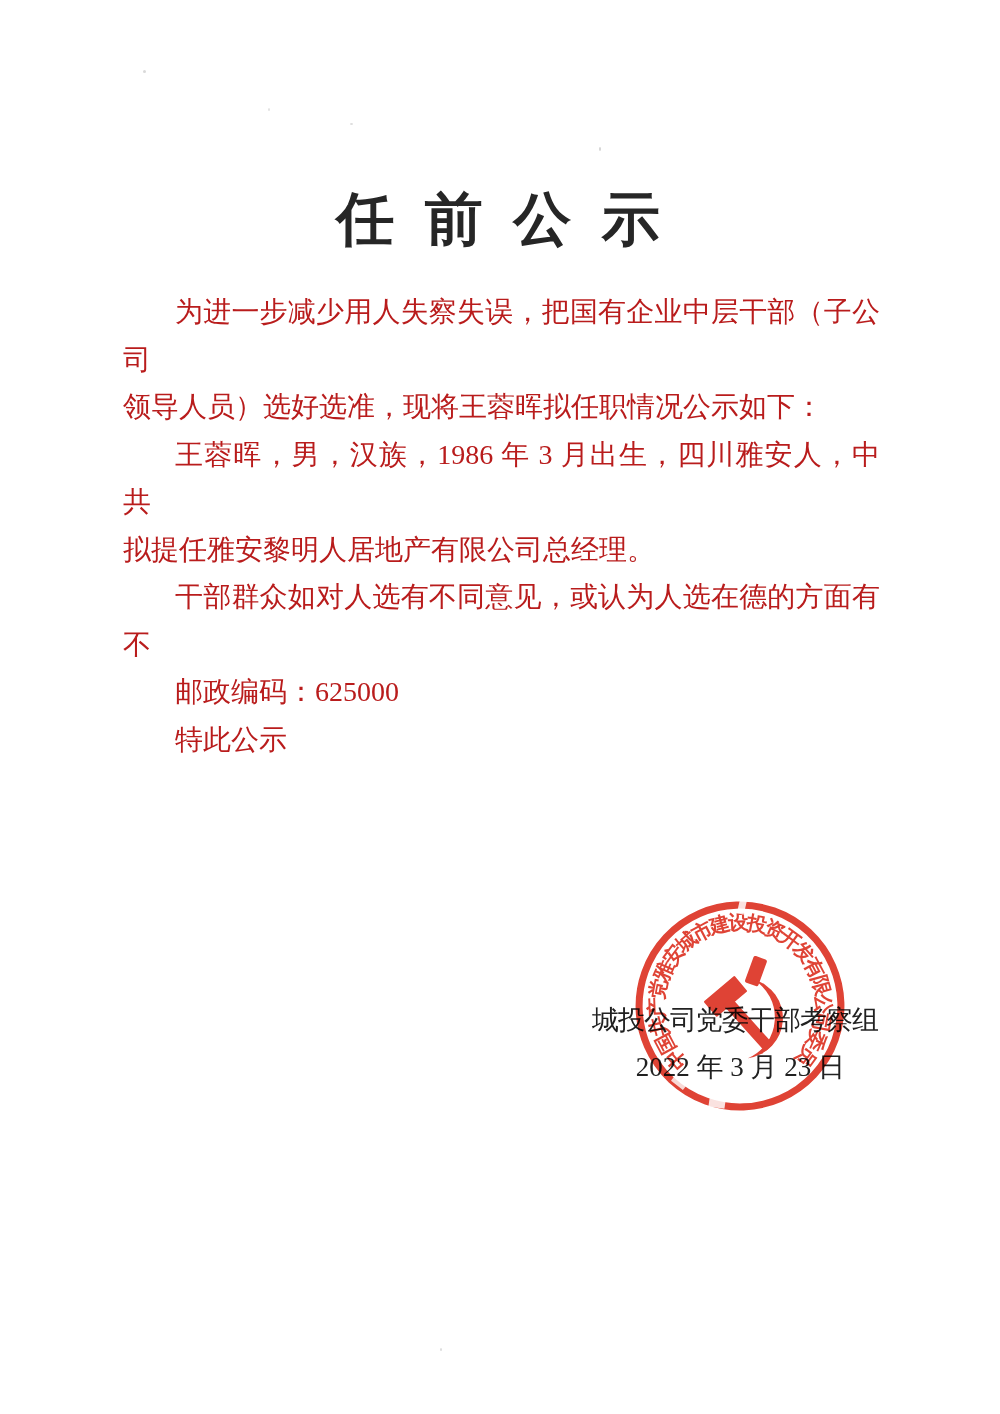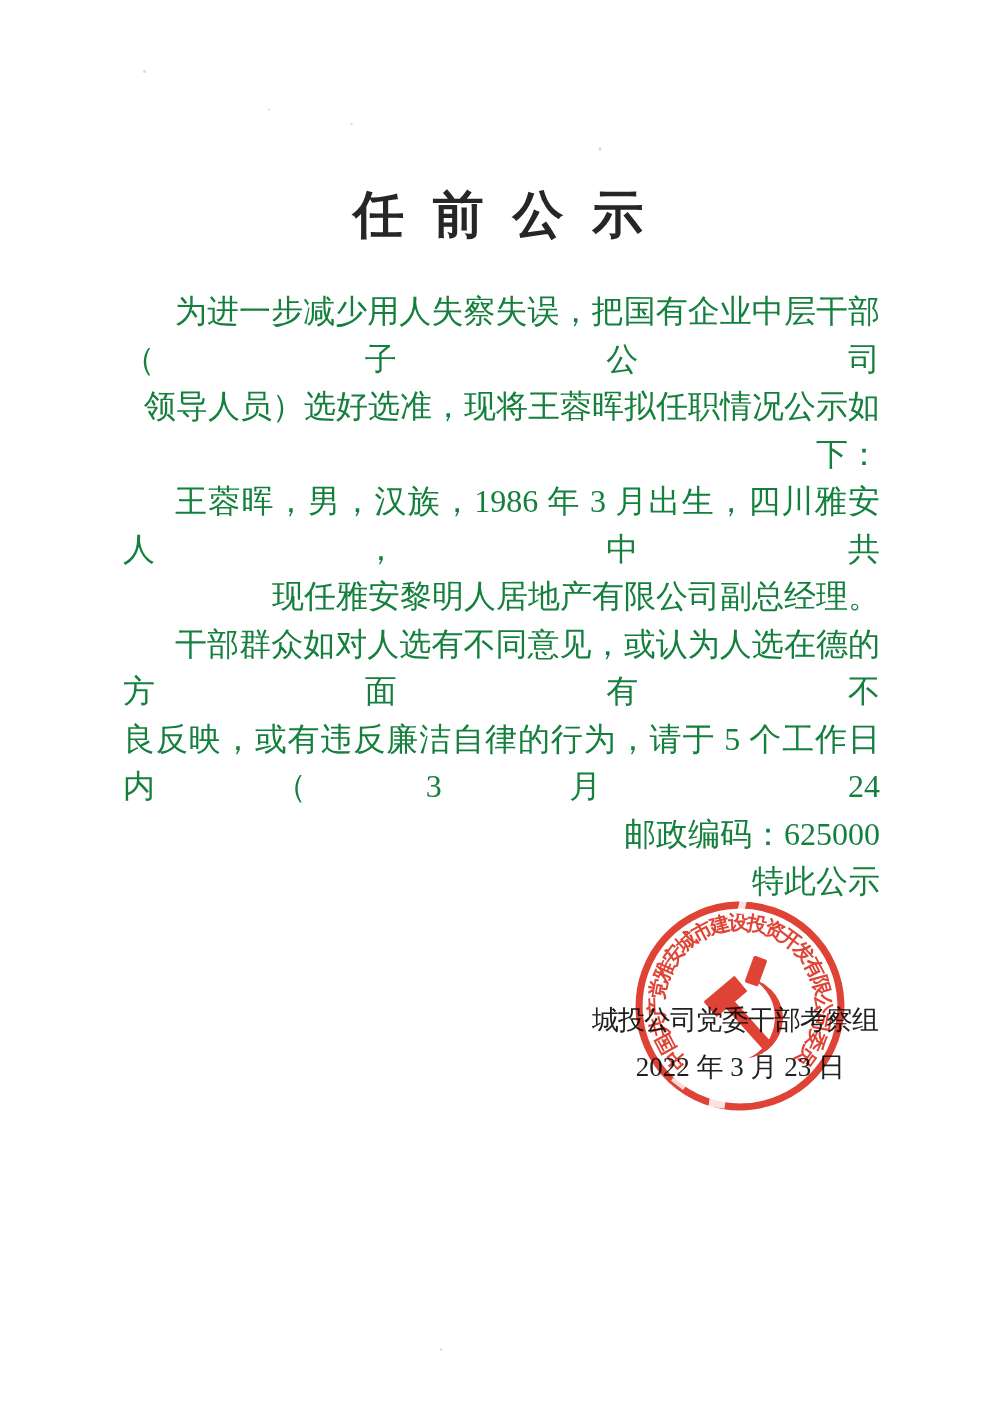--- a/index.html
+++ b/index.html
@@ -8,28 +8,28 @@
     background:#f4f4f4;
     font-family:"Liberation Serif","DejaVu Serif",serif;
   }
   .page{
     position:relative;width:1000px;height:1414px;overflow:hidden;
     background:#ffffff;color:#1e1e1e;
   }
   .doc-title{
     position:absolute;top:181px;left:0;width:1000px;
     text-align:center;
-    font-size:51px;font-weight:bold;color:#262626;
+    font-size:58px;font-weight:bold;color:#262626;
     letter-spacing:4px;word-spacing:8px;
   }
   .body-text{
     position:absolute;left:123px;top:288px;width:757px;
-    font-size:32px;line-height:47.5px;color:#15803d;
+    font-size:28px;line-height:47.5px;color:#b91c1c;
   }
-  .body-text .line{white-space:normal;text-align:right;}
+  .body-text .line{white-space:normal;}
   .body-text .indent{text-indent:52px;}
   .body-text .fill{text-align:justify;text-align-last:justify;}
   .sig-block{
     position:absolute;top:1004px;right:122px;width:420px;
     font-size:27px;color:#212121;text-align:right;
   }
   .sig-line{letter-spacing:-1px;line-height:33px;}
   .date-line{margin-top:14px;padding-right:33px;line-height:33px;letter-spacing:0px;}
   .seal{
     position:absolute;left:629px;top:895px;width:222px;height:222px;
@@ -51,23 +51,22 @@
 <body>
 
 <div class="page">
 
   <div class="doc-title">任 前 公 示</div>
 
   <div class="body-text">
     <div class="line indent fill">为进一步减少用人失察失误，把国有企业中层干部（子公司</div>
     <div class="line">领导人员）选好选准，现将王蓉晖拟任职情况公示如下：</div>
     <div class="line indent fill">王蓉晖，男，汉族，1986 年 3 月出生，四川雅安人，中共</div>
-    <div class="line">现任雅安黎明人居地产有限公司副总经理。</div>
+    <div class="line">拟提任雅安黎明人居地产有限公司总经理。</div>
     <div class="line indent fill">干部群众如对人选有不同意见，或认为人选在德的方面有不</div>
-    <div class="line fill">良反映，或有违反廉洁自律的行为，请于 5 个工作日内（3 月 24</div>
     <div class="line indent">邮政编码：625000</div>
     <div class="line indent">特此公示</div>
   </div>
 
   <div class="sig-block">
     <div class="sig-line">城投公司党委干部考察组</div>
     <div class="date-line">2022 年 3 月 23 日</div>
   </div>
 
   <svg class="seal" viewBox="0 0 220 220" aria-hidden="true">

